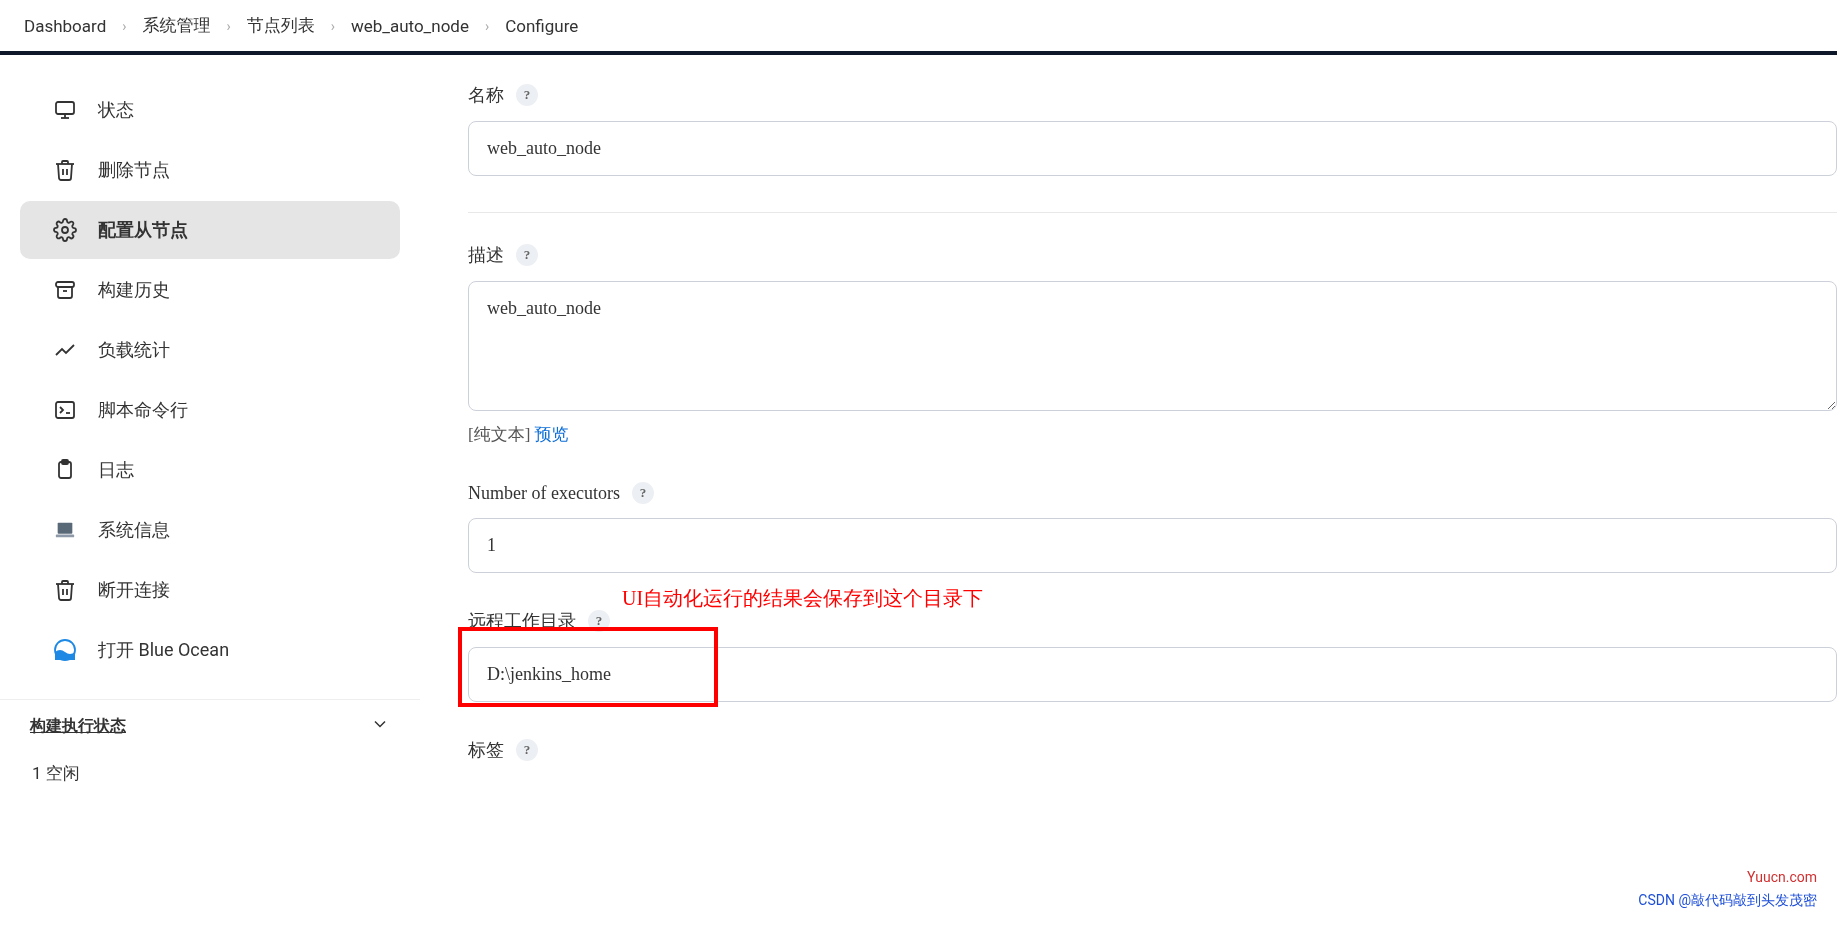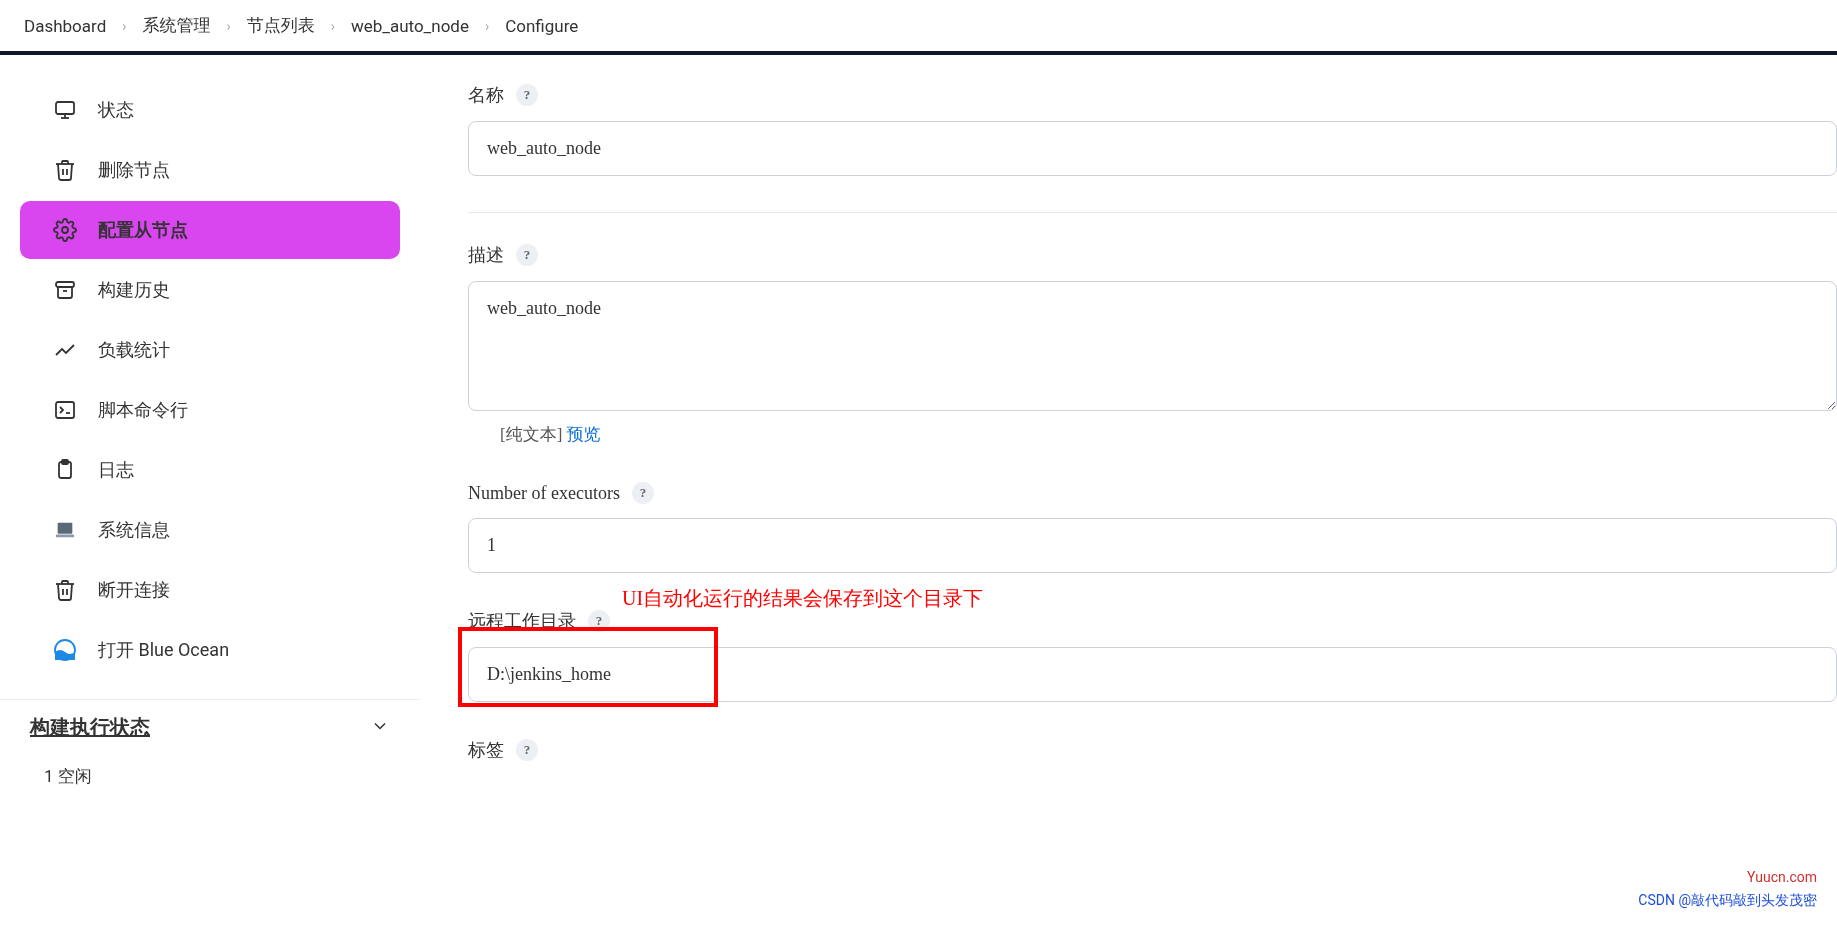--- a/index.html
+++ b/index.html
@@ -29,33 +29,33 @@
     .side-item {
       display: flex;
       align-items: center;
       gap: 20px;
       padding: 16px 32px;
       font-size: 18px;
       cursor: pointer;
       border-radius: 10px;
       margin: 2px 20px 2px 20px;
     }
-    .side-item.active { background: #d946ef; font-weight: 600; }
+    .side-item.active { background: #e5e5e5; font-weight: 600; }
     .side-item .icon { width: 26px; height: 26px; display: flex; align-items: center; justify-content: center; flex-shrink: 0; }
     .side-section-header {
       display: flex;
       align-items: center;
       justify-content: space-between;
       padding: 14px 30px;
       border-top: 1px solid #eee;
       margin-top: 20px;
       cursor: pointer;
     }
-    .side-section-title { font-weight: 700; text-decoration: underline; font-size: 20px; }
-    .side-sub { padding: 10px 44px; font-size: 17px; color: #333; }
+    .side-section-title { font-weight: 700; text-decoration: underline; font-size: 16px; }
+    .side-sub { padding: 10px 32px; font-size: 17px; color: #333; }
     .main {
       flex: 1;
       padding: 28px 0 80px 48px;
       font-family: Liberation Serif, serif;
     }
     .form-row { margin-bottom: 36px; }
     .form-label { display: flex; align-items: center; gap: 12px; margin-bottom: 14px; font-size: 18px; color: #333; }
     .help-badge {
       width: 22px; height: 22px; border-radius: 50%; background: #eceff3; color: #666;
       display: inline-flex; align-items: center; justify-content: center; font-size: 13px; font-weight: 600; cursor: pointer;
@@ -66,21 +66,21 @@
       border-radius: 8px;
       padding: 16px 18px;
       font-size: 18px;
       color: #333;
       font-family: inherit;
       outline: none;
       background: #fff;
     }
     .textarea { height: 130px; resize: vertical; }
     .hint-line { margin-top: 8px; font-size: 17px; }
-    .hint-line .plain { color: #555; margin-left: 32px; }
+    .hint-line .plain { color: #555; }
     .hint-line .link { color: #0b6dd7; cursor: pointer; }
     .divider { border: none; border-top: 1px solid #e8e8e8; margin: 6px 0 30px 0; }
     .annotation-red {
       position: absolute;
       color: #ff0000;
       font-size: 20px;
       pointer-events: none;
     }
     .red-box {
       border: 4px solid #ff0000;

